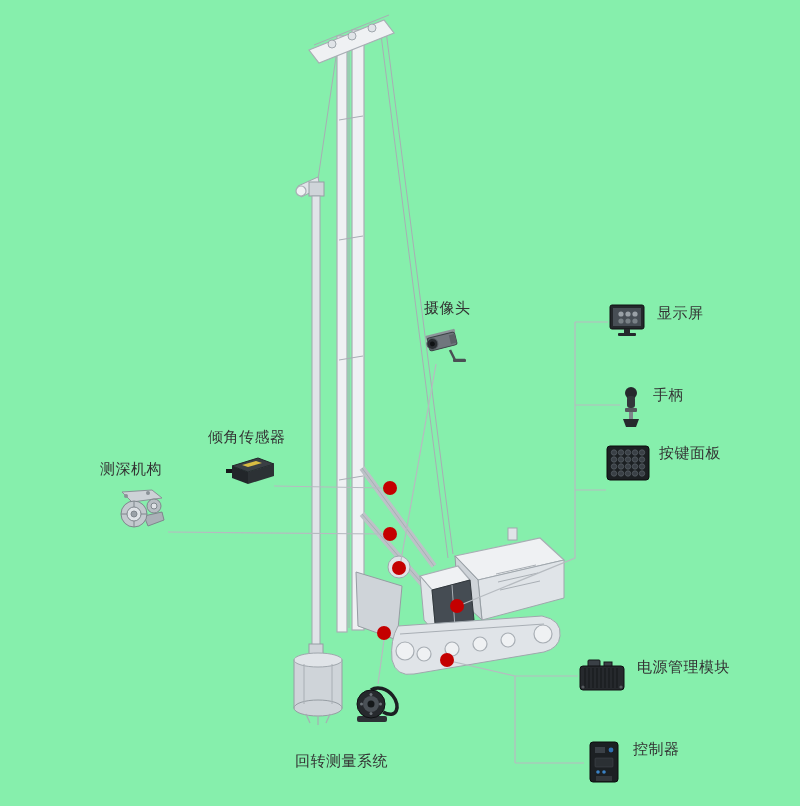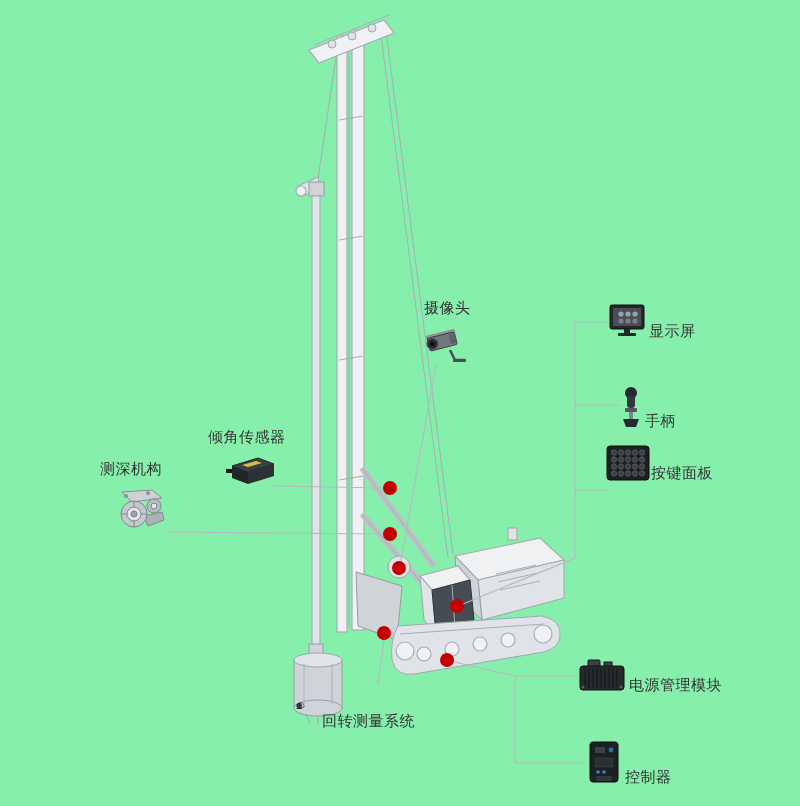--- a/index.html
+++ b/index.html
@@ -1,24 +1,24 @@
 <!DOCTYPE html>
 <html style="--hotspot: #c40000; --connector: #b6bbc0; --label_text: #333333;"><head>
 <meta charset="utf-8">
 <style>
   html,body{margin:0;padding:0}
   body{width:800px;height:806px;background:#ffffff;font-family:"Liberation Sans",sans-serif}
   .stage{position:relative;width:800px;height:806px;background:#86efac;overflow:hidden}
   svg.art{position:absolute;left:0;top:0}
   .hotspot-layer{position:absolute;left:0;top:0;width:800px;height:806px;pointer-events:none}
   .hotspot{position:absolute;width:14px;height:14px;border-radius:50%;background:var(--hotspot,#c40000)}
-  .callout{position:absolute;display:flex;align-items:flex-end;gap:1px;color:var(--label_text,#333333);font-size:15px;letter-spacing:.5px;white-space:nowrap}
+  .callout{position:absolute;display:flex;align-items:flex-start;gap:9px;color:var(--label_text,#333333);font-size:15px;letter-spacing:.5px;white-space:nowrap}
   .callout .lbl{line-height:18px}
   .stack{flex-direction:column;align-items:flex-start;gap:8px}
-  .stack-rev{flex-direction:row;align-items:flex-end;gap:8px}
+  .stack-rev{flex-direction:column;align-items:flex-start;gap:22px}
   .ind18{margin-left:18px}
   .ind12{margin-left:12px}
   .self-end{align-self:flex-end;margin-right:8px}
   .conn{fill:none;stroke:var(--connector,#b6bbc0);stroke-width:1.2}
   .ln{fill:none;stroke:#a8aeb4;stroke-width:1.2}
   .ln2{fill:none;stroke:#a8aeb4;stroke-width:1}
   .fl{fill:#eff1f3;stroke:#a8aeb4;stroke-width:1.2}
   .fl2{fill:#e0e4e8;stroke:#a0a7ad;stroke-width:1}
   .fl3{fill:#cfd4d9;stroke:#969da3;stroke-width:1}
   .dark{fill:#454c53;stroke:#30363b;stroke-width:1}

